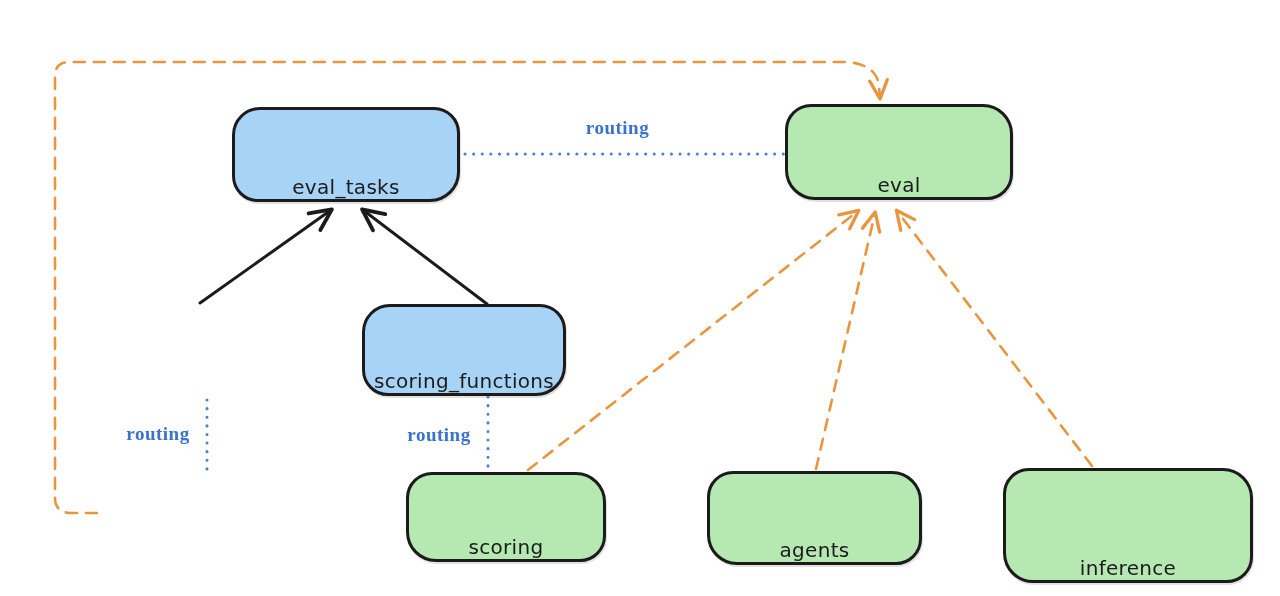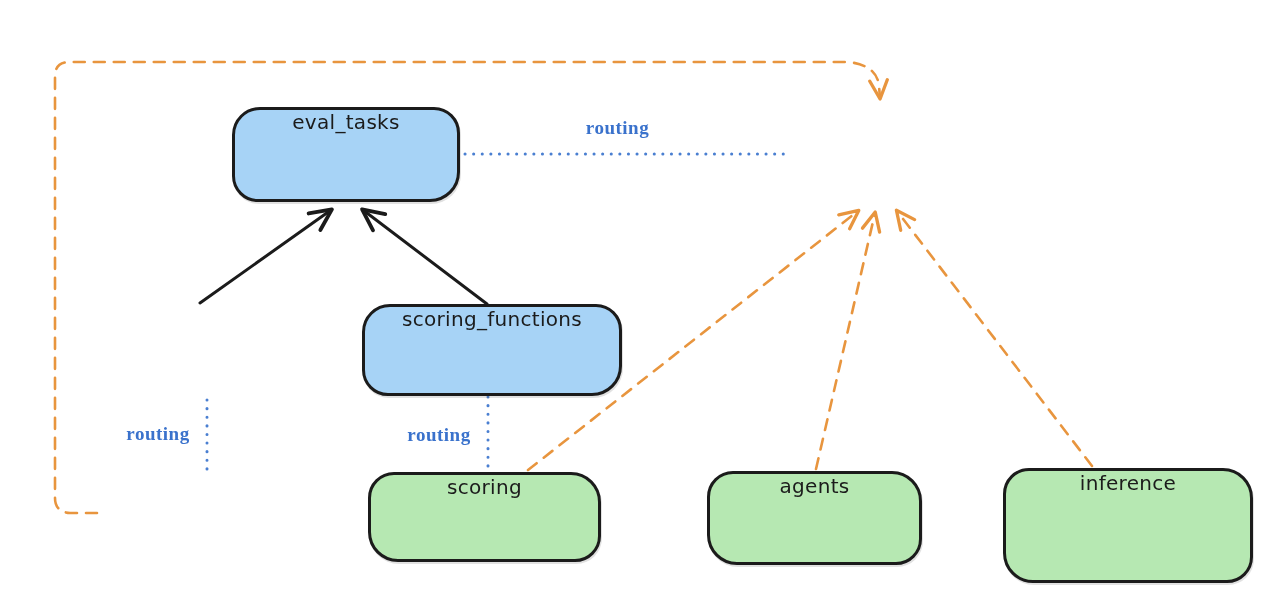--- a/index.html
+++ b/index.html
@@ -7,21 +7,21 @@
     position:relative;
     width:1280px;height:596px;
     background:#ffffff;
     font-family:"DejaVu Sans", sans-serif;
     overflow:hidden;
   }
   #edges{position:absolute;left:0;top:0;width:1280px;height:596px;z-index:1;}
   .node{
     position:absolute;z-index:2;
     border:3px solid var(--node-border,#1b1b1b);
-    display:flex;align-items:flex-start;justify-content:center;
+    display:flex;align-items:flex-end;justify-content:center;
     box-sizing:border-box;
     box-shadow:1px 2px 0 rgba(90,90,90,0.18);
   }
   .node.blue{background:var(--api-node-fill,#a7d3f6);border-radius:28px 26px 30px 26px;}
   .node.green{background:var(--provider-node-fill,#b6e8b2);border-radius:26px 30px 26px 30px;}
   .node-label{
     color:#1b1b1b;font-size:20px;letter-spacing:0.3px;
     white-space:nowrap;
   }
   .edge-label{
@@ -65,28 +65,31 @@
 
     <path class="stroke-blue-dot" d="M 465 154 L 786 154"></path>
     <path class="stroke-blue-dot" d="M 207 400 L 207 476"></path>
     <path class="stroke-blue-dot" d="M 488 397 L 488 470"></path>
   </svg>
 
   <div class="node blue" style="left:232px;top:107px;width:228px;height:95px">
     <span class="node-label">eval_tasks</span>
   </div>
 
+  <div class="node green" style="left:785px;top:104px;width:228px;height:96px">
+    <span class="node-label">eval</span>
+  </div>
 
 
-  <div class="node blue" style="left:362px;top:304px;width:260px;height:92px">
+  <div class="node blue" style="left:362px;top:304px;width:204px;height:92px">
     <span class="node-label">scoring_functions</span>
   </div>
 
 
-  <div class="node green" style="left:368px;top:472px;width:233px;height:90px">
+  <div class="node green" style="left:406px;top:472px;width:200px;height:90px">
     <span class="node-label">scoring</span>
   </div>
 
   <div class="node green" style="left:707px;top:471px;width:215px;height:94px">
     <span class="node-label">agents</span>
   </div>
 
   <div class="node green" style="left:1003px;top:468px;width:250px;height:115px">
     <span class="node-label">inference</span>
   </div>

